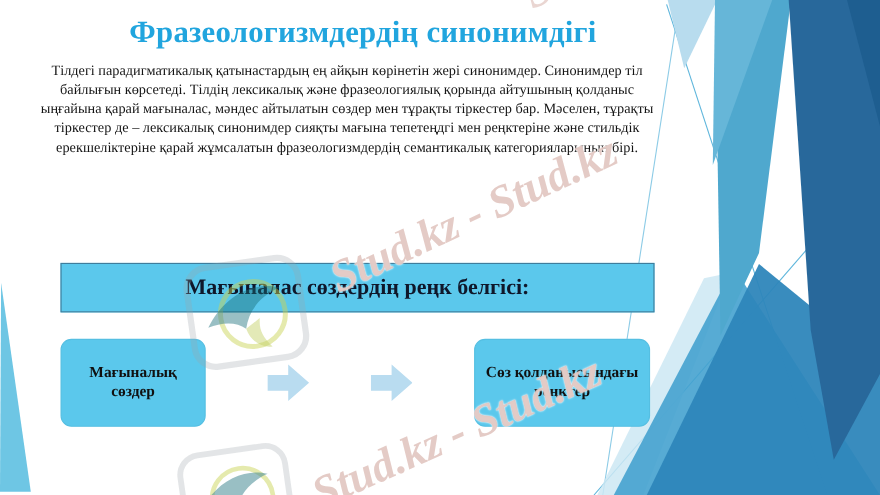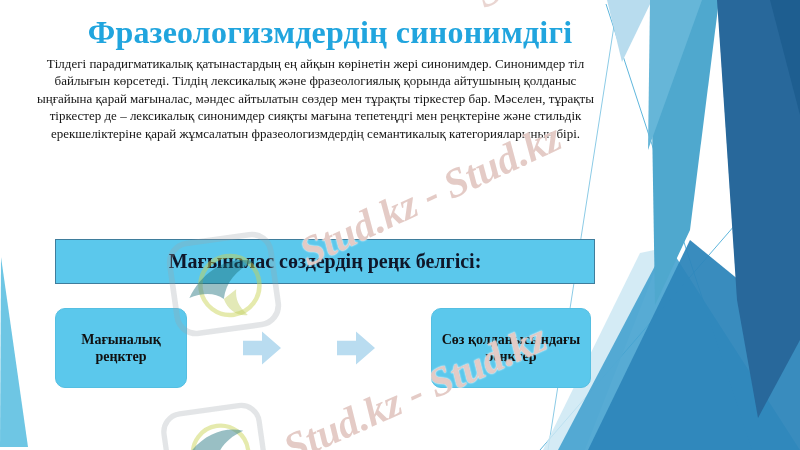--- a/index.html
+++ b/index.html
@@ -5,21 +5,21 @@
   html,body{margin:0;padding:0;background:#888;}
   .slide{
     position:relative;width:800px;height:450px;background:#ffffff;
     overflow:hidden;font-family:"Liberation Serif",serif;
   }
   .deco{position:absolute;inset:0;width:800px;height:450px;pointer-events:none;}
   
   .content{position:absolute;inset:0;z-index:2;}
   .title{
     position:absolute;left:30px;top:14px;width:600px;margin:0;
-    text-align:center;font-size:32px;font-weight:bold;color:#21a5de;
+    text-align:center;font-size:28px;font-weight:bold;color:#21a5de;
     letter-spacing:.2px;
   }
   .para{
     position:absolute;left:33px;top:55px;width:565px;margin:0;
     text-align:center;font-size:13px;line-height:1.34;color:#141414;
   }
   .header-box{
     position:absolute;left:55px;top:239px;width:540px;height:45px;
     background:#5bc8ec;border:1.6px solid #3f7d9c;box-sizing:border-box;
     display:flex;align-items:center;justify-content:center;
@@ -106,21 +106,21 @@
   <div class="content">
     <h1 class="title">Фразеологизмдердің синонимдігі</h1>
     <p class="para">Тілдегі парадигматикалық қатынастардың ең айқын көрінетін жері синонимдер. Синонимдер тіл байлығын көрсетеді. Тілдің лексикалық және фразеологиялық қорында айтушының қолданыс ыңғайына қарай мағыналас, мәндес айтылатын сөздер мен тұрақты тіркестер бар. Мәселен, тұрақты тіркестер де – лексикалық синонимдер сияқты мағына тепетеңдгі мен реңктеріне және стильдік ерекшеліктеріне қарай жұмсалатын фразеологизмдердің семантикалық категорияларының бірі.</p>
 
     <div class="header-box">
       <span>Мағыналас сөздердің реңк белгісі:</span>
     </div>
 
     <div class="flow-row">
       <div class="flow-box b1">
-        <span>Мағыналық реңктер</span>
+        <span>Мағыналық сөздер</span>
       </div>
       <div class="flow-arrow"></div>
       <div class="flow-arrow"></div>
       <div class="flow-box b3">
         <span>Сөз қолданысындағы реңктер</span>
       </div>
     </div>
   </div>
 
 </div>

